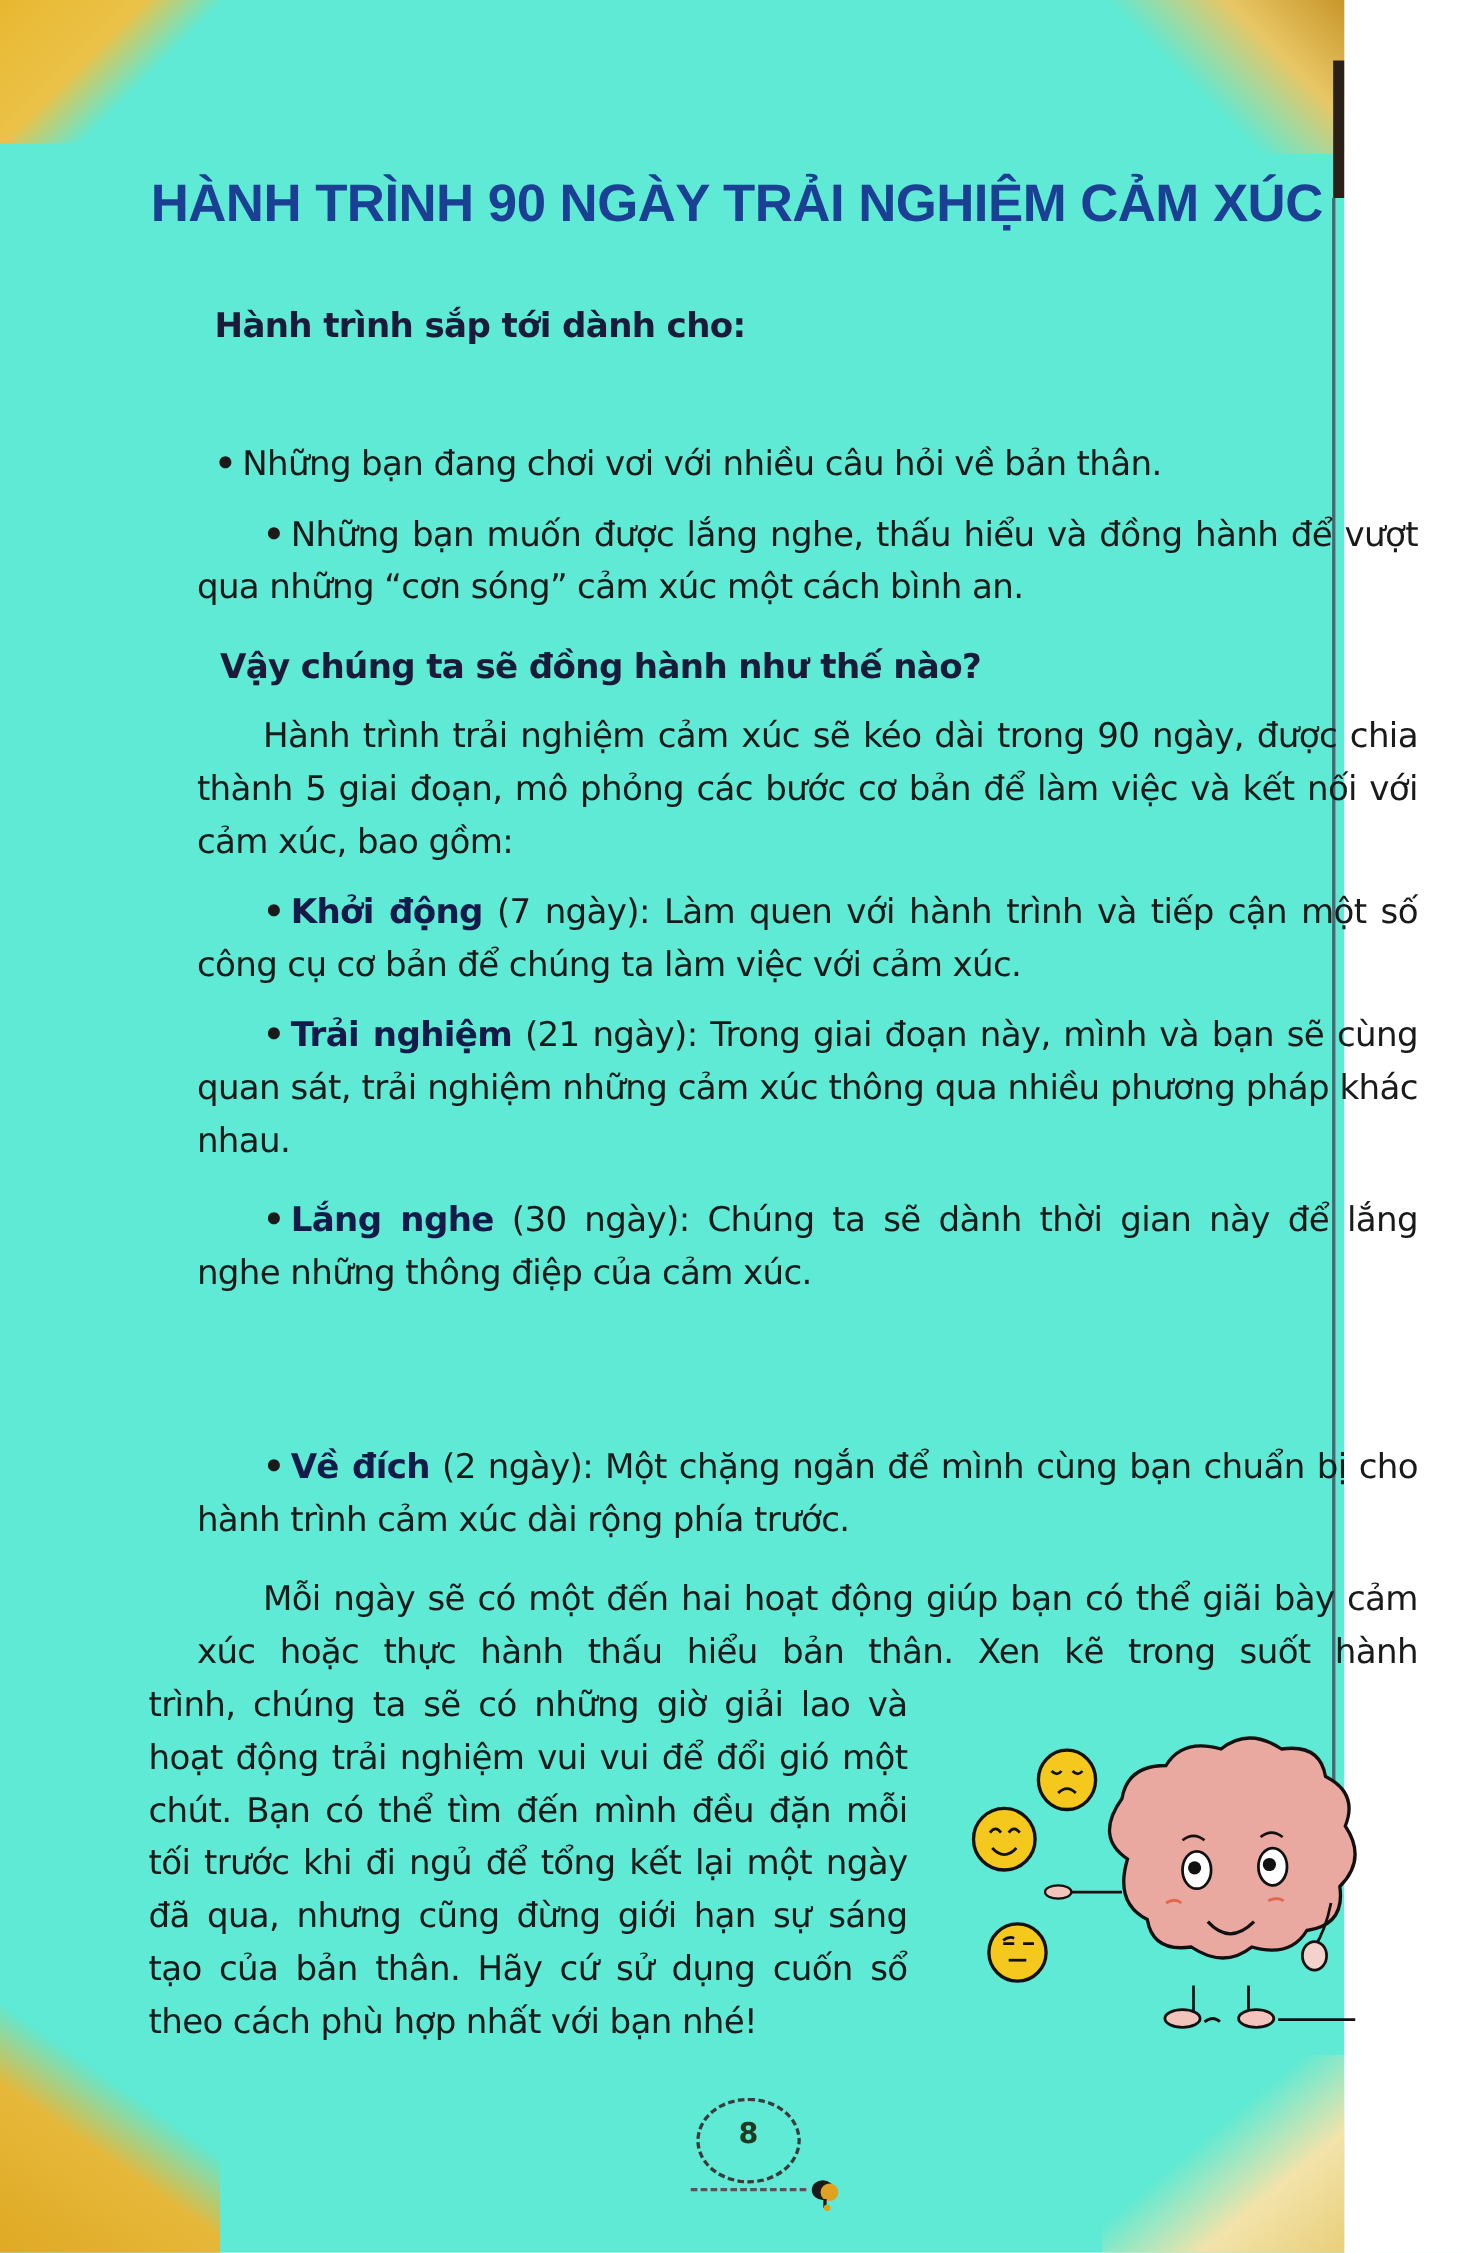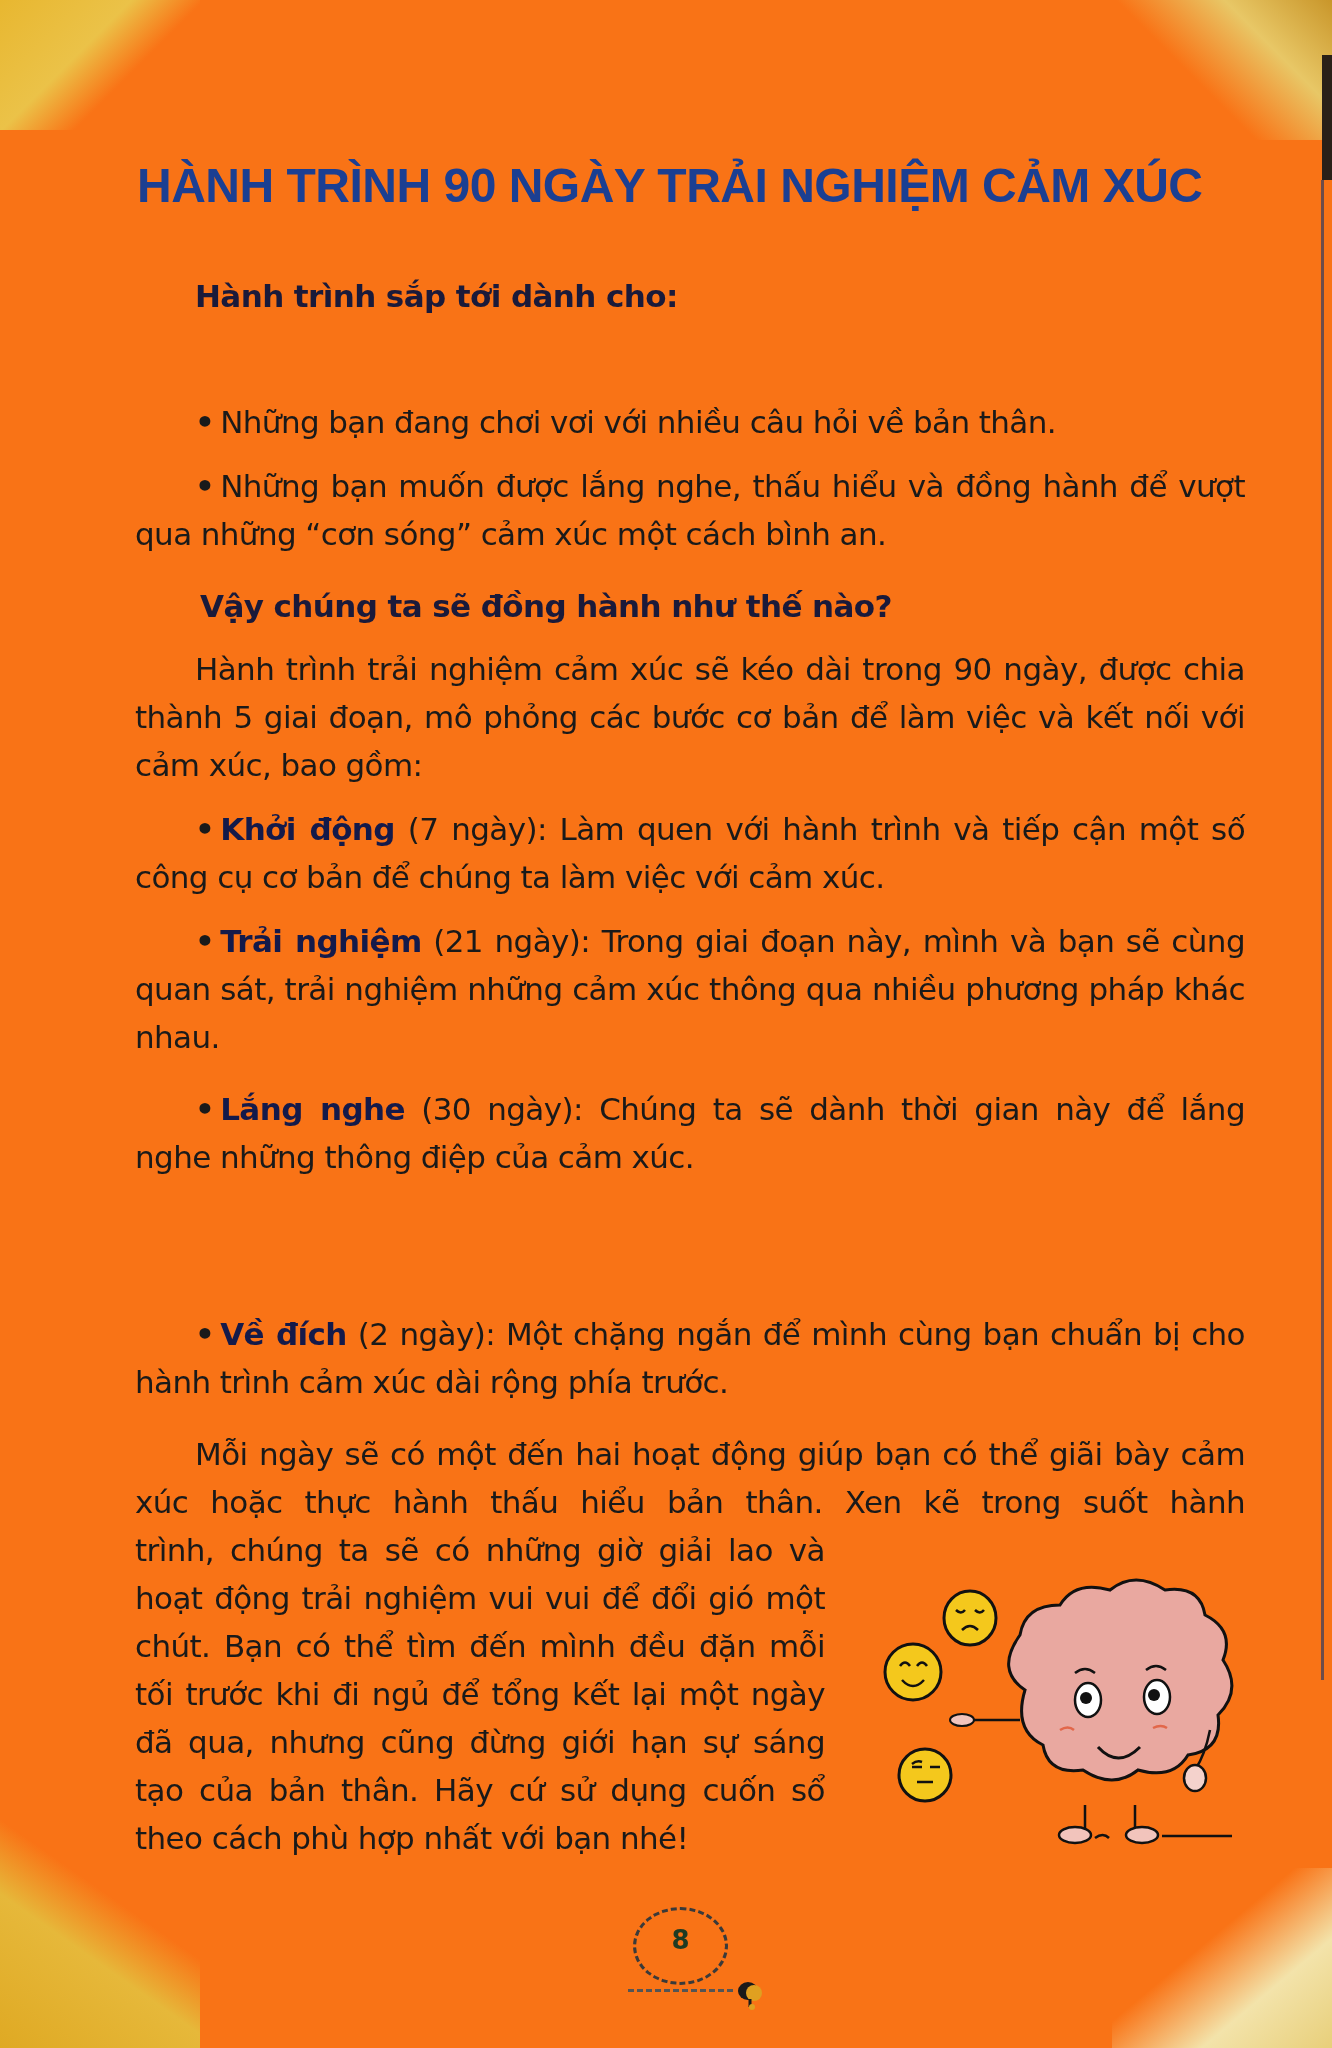--- a/index.html
+++ b/index.html
@@ -1,21 +1,21 @@
 <!DOCTYPE html>
 <html><head>
   <meta charset="utf-8">
   <style>
     * { margin: 0; padding: 0; box-sizing: border-box; }
     html, body { width: 1332px; height: 2048px; overflow: hidden; background: #ffffff; }
     body { position: relative; font-family: "DejaVu Sans", sans-serif; color: #1a1a1a; }
 
     .page {
-      position: absolute; left: 0; top: 0; width: 1332px; height: 2048px;
-      background: #f97316;
+      position: absolute; left: 0; top: 0; width: 1222px; height: 2048px;
+      background: #5eead4;
     }
     
     .corner-tl {
       position: absolute; left: 0; top: 0; width: 200px; height: 130px;
       background: linear-gradient(135deg, #e8b730 0%, #ebc248 40%, rgba(255,255,255,0) 62%);
     }
     .corner-tr {
       position: absolute; right: 0; top: 0; width: 220px; height: 140px;
       background: linear-gradient(225deg, #c9962a 0%, #e8c766 30%, rgba(255,255,255,0) 60%);
     }
@@ -41,21 +41,21 @@
       font-family: "Liberation Sans", sans-serif; font-weight: 700;
       font-size: 48px; letter-spacing: -0.5px; color: #1b3f92;
       white-space: nowrap;
     }
 
     .text {
       position: absolute; left: 135px; width: 1110px;
       font-family: "DejaVu Sans", sans-serif; font-size: 31px;
       line-height: 48px; color: #1a1a1a; letter-spacing: -0.6px;
     }
-    .text.indent { text-indent: 60px; }
+    .text.indent { text-indent: 60px; margin-left: 44px; }
     .text.justify { text-align: justify; text-align-last: left; }
     .heading { font-weight: 700; color: #1a1a3a; }
     .bold-term { font-weight: 700; color: #141a4a; }
     .bullet { font-weight: 700; margin-right: 6px; }
 
     .narrow { width: 690px; }
 
     
     .illus { position: absolute; left: 870px; top: 1540px; width: 390px; height: 330px; }
 

